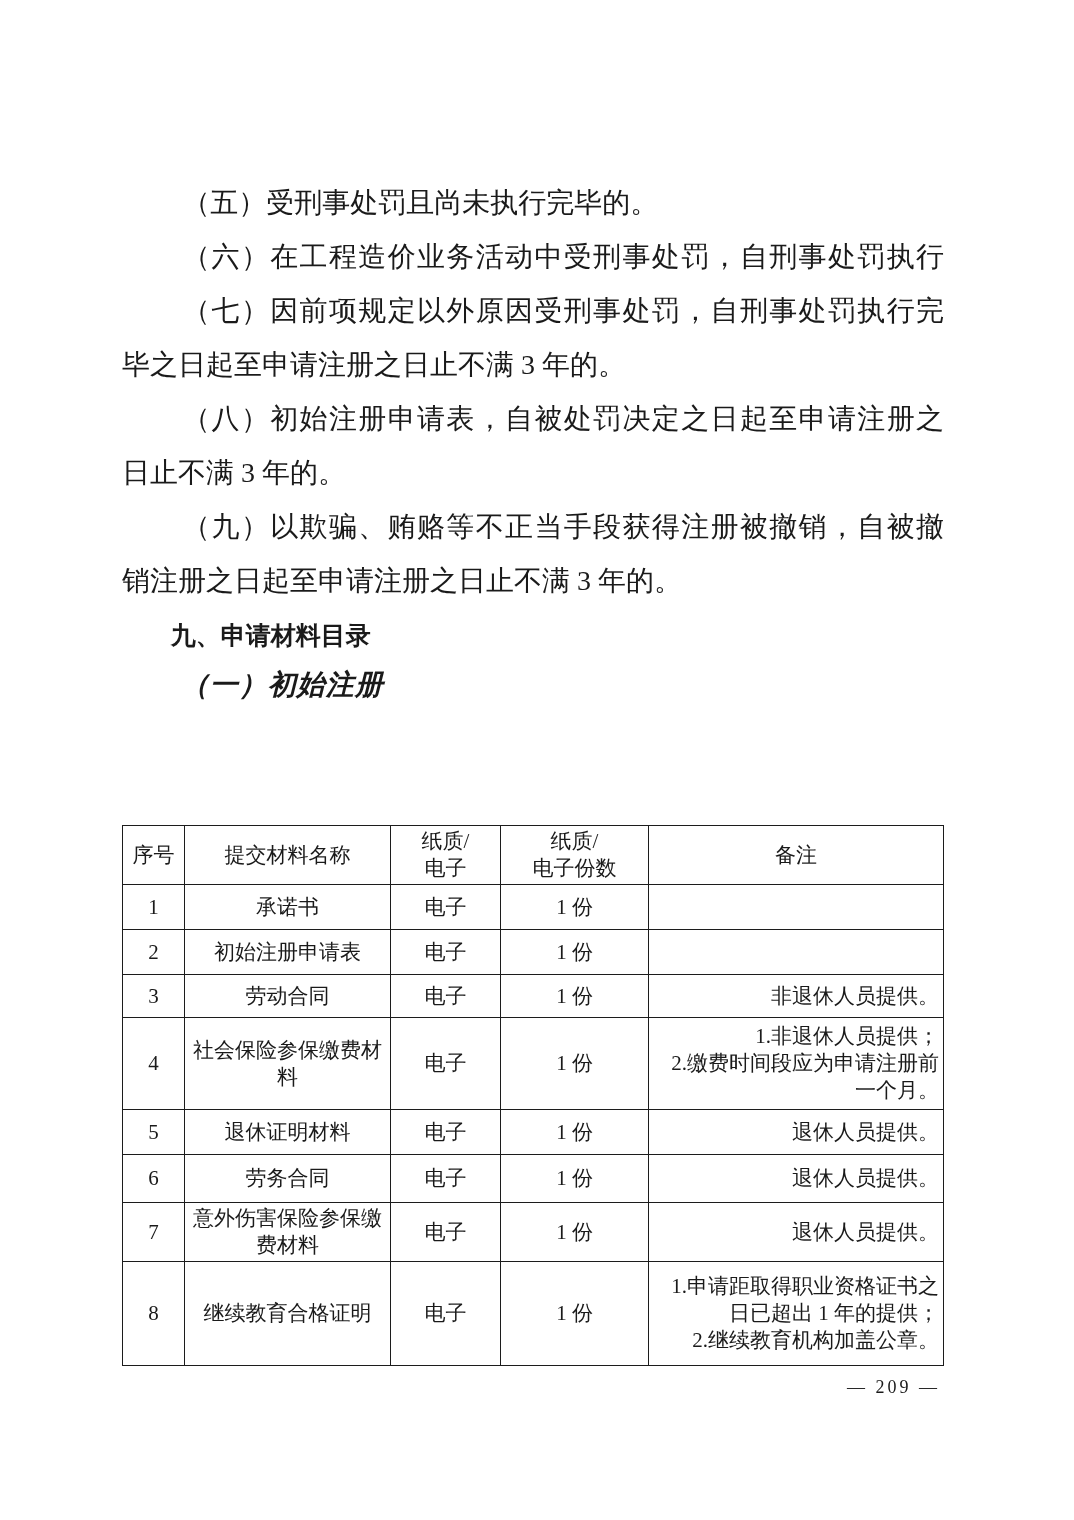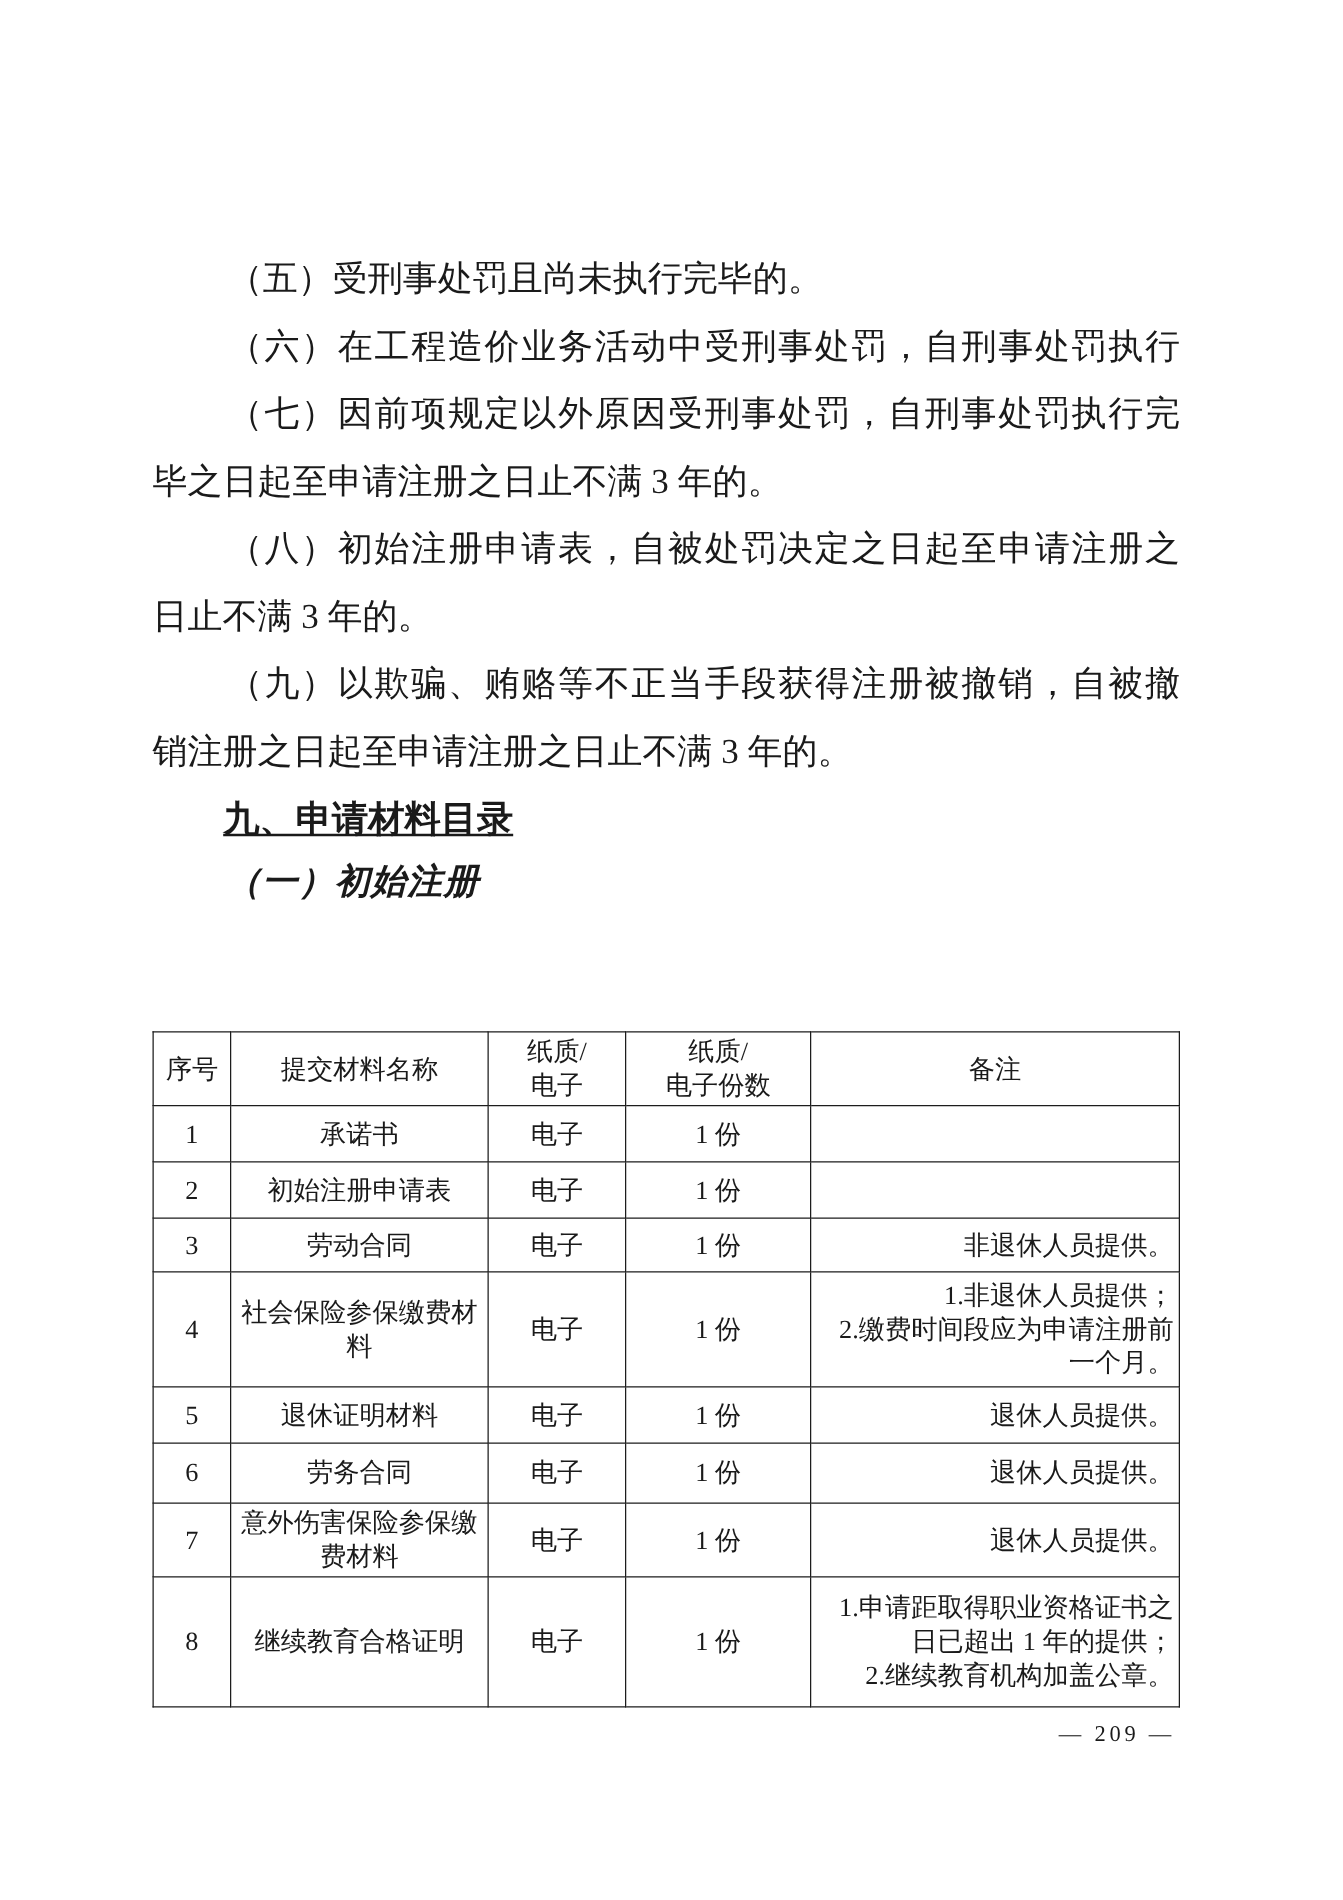--- a/index.html
+++ b/index.html
@@ -6,42 +6,41 @@
   body {
     width: 1074px; height: 1520px;
     background: #ffffff;
     color: #1a1a1a;
     font-family: "Liberation Serif", "DejaVu Serif", serif;
     position: relative;
     overflow: hidden;
   }
   .content {
     position: absolute;
-    left: 122px; top: 197px;
+    left: 122px; top: 176px;
     width: 822px;
   }
   .para { margin: 0; padding: 0; }
   .line {
     font-size: 28px;
     line-height: 54px;
     white-space: normal;
   }
   .line.fill {
     text-align: justify;
     text-align-last: justify;
   }
   .line.first { text-indent: 2.15em; }
   .section-heading {
     font-family: "Liberation Sans", "DejaVu Sans", sans-serif;
     font-weight: bold;
-    font-size: 29px;
+    font-size: 25px;
     line-height: 54px;
     text-indent: 1.95em;
     margin: 0;
-    text-decoration: underline;
   }
   .subsection-heading {
     font-size: 28px;
     line-height: 46px;
     text-indent: 2.1em;
     font-style: italic;
     margin: 0;
     letter-spacing: 1px;
   }
   table.mats {

